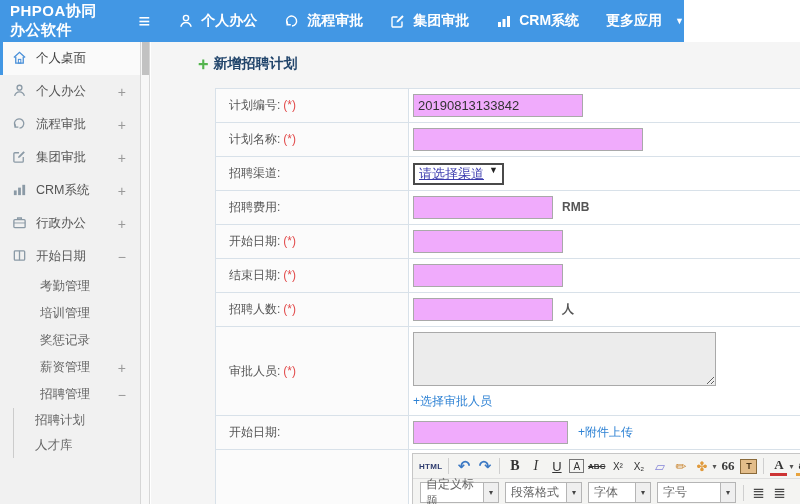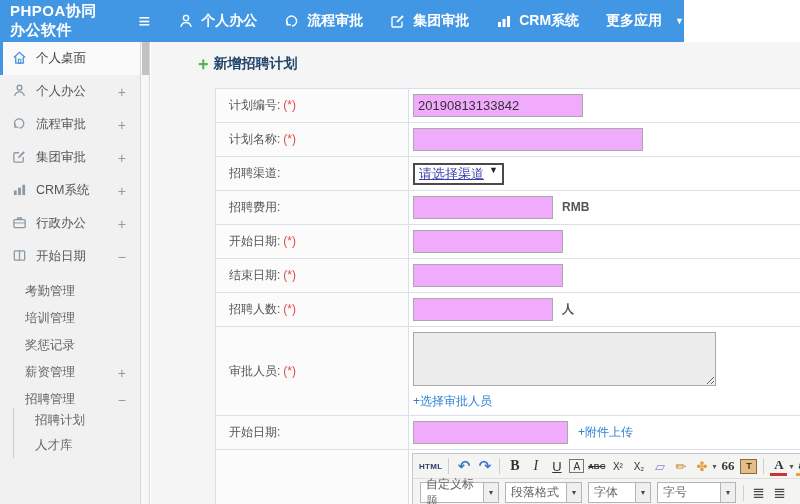--- a/index.html
+++ b/index.html
@@ -19,21 +19,21 @@
 
   
   .sidebar { position:absolute; top:42px; left:0; width:140px; height:462px; background:#f1f1f1; }
   .side-item { position:relative; display:flex; align-items:center; height:33px; padding-left:12px;
     color:#555; cursor:pointer; }
   .side-item svg { width:15px; height:15px; margin-right:9px; color:#8b9aa6; flex:0 0 auto; }
   .side-item.active { background:#fafafa; border-left:3px solid #4297e4; padding-left:9px; color:#444; }
   .side-item.active svg { color:#4a90d9; }
   .side-label { font-size:12.5px; }
   .expand { position:absolute; right:14px; color:#999; font-size:14px; }
-  .side-sub { display:flex; align-items:flex-end; position:relative; height:27px; padding-left:25px;
+  .side-sub { display:flex; align-items:center; position:relative; height:27px; padding-left:40px;
     color:#666; cursor:pointer; }
   .lvl3-group { border-left:1px solid #ccc; margin-left:13px; }
   .side-sub3 { display:flex; align-items:center; height:25px; padding-left:21px; color:#666; cursor:pointer; }
 
   
   .v-scroll { position:absolute; top:42px; left:140px; width:10px; height:462px; background:#f7f7f7;
     border-left:1px solid #d6d6d6; border-right:1px solid #d6d6d6; }
   .v-thumb { width:7px; height:33px; margin:0 auto; background:#c2c2c2; }
 
   

